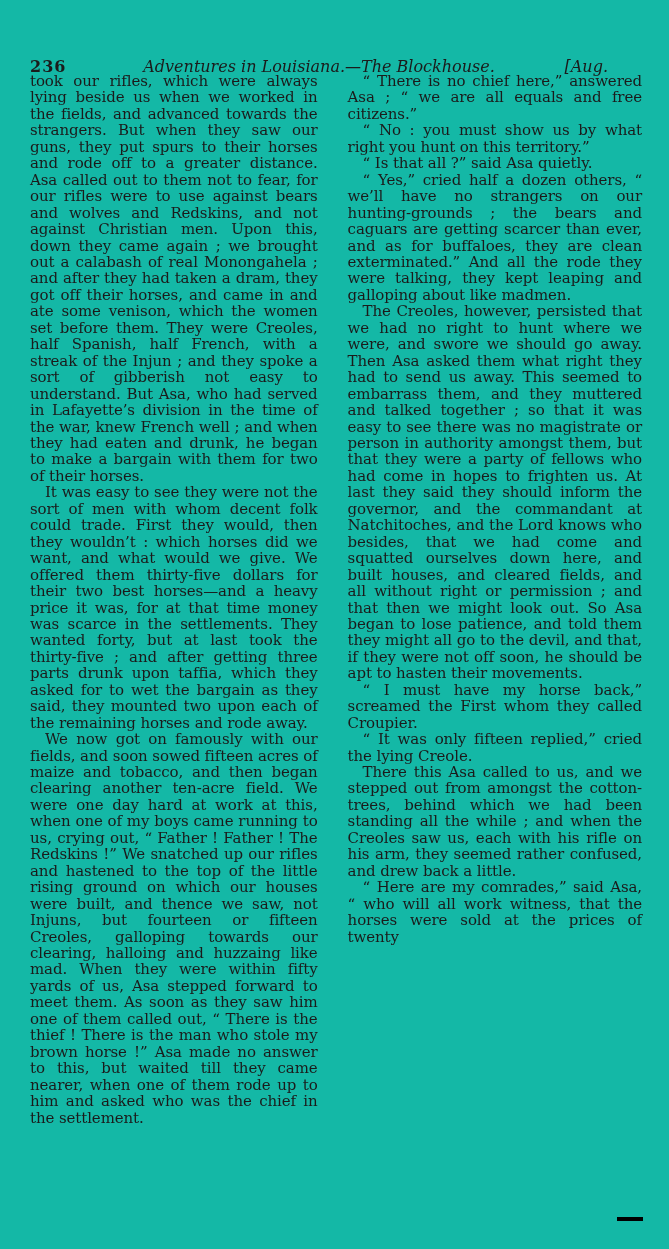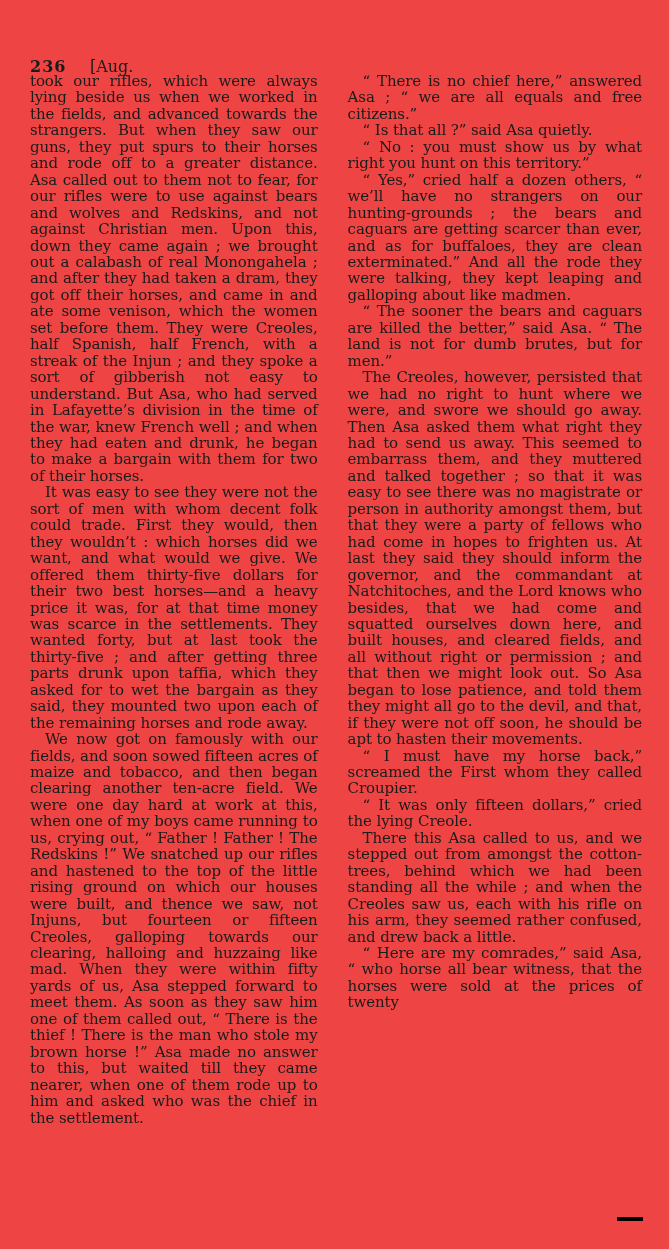--- a/index.html
+++ b/index.html
@@ -4,21 +4,21 @@
 <style>
   html, body {
     margin: 0;
     padding: 0;
     background: #ffffff;
   }
   .page {
     position: relative;
     width: 669px;
     height: 1249px;
-    background: #ef4444;
+    background: #14b8a6;
     color: #1b1b1b;
     font-family: "DejaVu Serif", "Liberation Serif", serif;
     overflow: hidden;
   }
   .header {
     position: absolute;
     top: 57px;
     left: 30px;
     width: 612px;
     display: flex;
@@ -32,22 +32,23 @@
     min-width: 60px;
   }
   .title {
     flex: 1;
     text-align: center;
     font-style: italic;
     white-space: nowrap;
   }
   .issue {
     min-width: 60px;
-    text-align: left;
+    text-align: right;
     padding-right: 34px;
+    font-style: italic;
   }
   .columns {
     position: absolute;
     top: 73px;
     left: 30px;
     width: 612px;
     display: flex;
     gap: 30px;
   }
   .col {
@@ -74,38 +75,38 @@
     background: #000;
   }
 </style>
 </head>
 <body>
 
 <div class="page">
 
   <div class="header">
     <span class="pagenum">236</span>
+    <span class="title">Adventures in Louisiana.—The Blockhouse.</span>
     <span class="issue">[Aug.</span>
   </div>
 
   <div class="columns">
     <div class="col left">
       <p class="para cont">took our rifles, which were always lying beside us when we worked in the fields, and advanced towards the strangers.  But when they saw our guns, they put spurs to their horses and rode off to a greater distance.  Asa called out to them not to fear, for our rifles were to use against bears and wolves and Redskins, and not against Christian men.  Upon this, down they came again ; we brought out a calabash of real Monongahela ; and after they had taken a dram, they got off their horses, and came in and ate some venison, which the women set before them.  They were Creoles, half Spanish, half French, with a streak of the Injun ; and they spoke a sort of gibberish not easy to understand.  But Asa, who had served in Lafayette’s division in the time of the war, knew French well ; and when they had eaten and drunk, he began to make a bargain with them for two of their horses.</p>
       <p class="para">It was easy to see they were not the sort of men with whom decent folk could trade.  First they would, then they wouldn’t : which horses did we want, and what would we give.  We offered them thirty-five dollars for their two best horses—and a heavy price it was, for at that time money was scarce in the settlements.  They wanted forty, but at last took the thirty-five ; and after getting three parts drunk upon taffia, which they asked for to wet the bargain as they said, they mounted two upon each of the remaining horses and rode away.</p>
       <p class="para">We now got on famously with our fields, and soon sowed fifteen acres of maize and tobacco, and then began clearing another ten-acre field.  We were one day hard at work at this, when one of my boys came running to us, crying out, “ Father ! Father ! The Redskins !”  We snatched up our rifles and hastened to the top of the little rising ground on which our houses were built, and thence we saw, not Injuns, but fourteen or fifteen Creoles, galloping towards our clearing, halloing and huzzaing like mad.  When they were within fifty yards of us, Asa stepped forward to meet them.  As soon as they saw him one of them called out, “ There is the thief !  There is the man who stole my brown horse !”  Asa made no answer to this, but waited till they came nearer, when one of them rode up to him and asked who was the chief in the settlement.</p>
     </div>
     <div class="col right">
       <p class="para">“ There is no chief here,” answered Asa ;  “ we are all equals and free citizens.”</p>
+      <p class="para">“ No :  you must show us by what right you hunt on this territory.”</p>
       <p class="para">“ Is that all ?” said Asa quietly.</p>
-      <p class="para">“ No :  you must show us by what right you hunt on this territory.”</p>
       <p class="para">“ Yes,” cried half a dozen others, “ we’ll have no strangers on our hunting-grounds ; the bears and caguars are getting scarcer than ever, and as for buffaloes, they are clean exterminated.”  And all the rode they were talking, they kept leaping and galloping about like madmen.</p>
-      <p class="para">“ The sooner the bears and caguars are killed the better,” said Asa.  “ The land is not for dumb brutes, but for men.”</p>
       <p class="para">The Creoles, however, persisted that we had no right to hunt where we were, and swore we should go away.  Then Asa asked them what right they had to send us away.  This seemed to embarrass them, and they muttered and talked together ; so that it was easy to see there was no magistrate or person in authority amongst them, but that they were a party of fellows who had come in hopes to frighten us.  At last they said they should inform the governor, and the commandant at Natchitoches, and the Lord knows who besides, that we had come and squatted ourselves down here, and built houses, and cleared fields, and all without right or permission ; and that then we might look out.  So Asa began to lose patience, and told them they might all go to the devil, and that, if they were not off soon, he should be apt to hasten their movements.</p>
       <p class="para">“ I  must  have  my  horse  back,” screamed the First whom they called Croupier.</p>
-      <p class="para">“ It was only fifteen dollars,” cried the lying Creole.</p>
+      <p class="para">“ It was only fifteen replied,” cried the lying Creole.</p>
       <p class="para">There this Asa called to us, and we stepped out from amongst the cotton-trees, behind which we had been standing all the while ; and when the Creoles saw us, each with his rifle on his arm, they seemed rather confused, and drew back a little.</p>
-      <p class="para">“ Here are my comrades,” said Asa, “ who horse all bear witness, that the horses were sold at the prices of twenty</p>
+      <p class="para">“ Here are my comrades,” said Asa, “ who will all work witness, that the horses were sold at the prices of twenty</p>
     </div>
   </div>
 
   <div class="sig-mark"></div>
 
 </div>
 
 </body></html>

